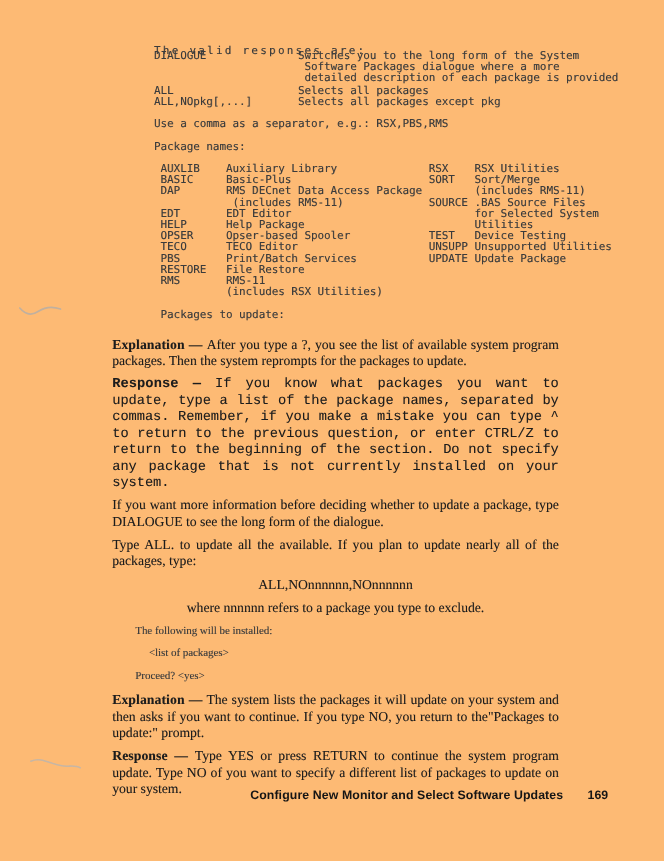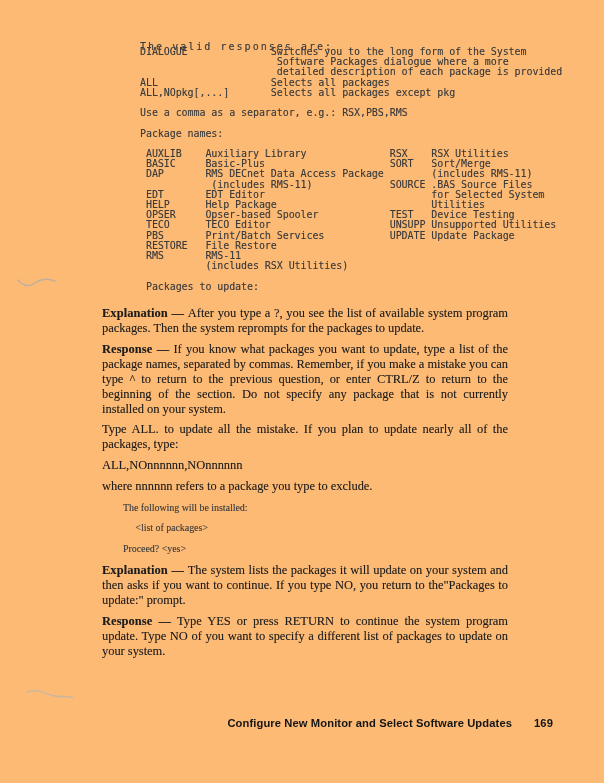--- a/index.html
+++ b/index.html
@@ -32,22 +32,22 @@
     position:absolute; left:102px; top:306px; width:406px;
     font-family:"Liberation Serif", serif;
     font-size:12.4px; line-height:15px;
     color:#1c1c1c;
   }
   .content p {
     text-align:justify;
     margin-bottom:6px;
     text-shadow:0.2px 0 0 rgba(40,40,40,0.35);
   }
-  .content p.tight { margin-bottom:5px; }
-  .content p.single { text-align:left; }
+  .content p.tight { margin-bottom:5px;font-family:Liberation Mono, monospace; }
+  .content p.single { text-align:center; }
   .content b { font-weight:bold; letter-spacing:0.1px; }
   .flow-mono { margin:9px 0 9px 21px;font-family:Liberation Serif, serif; }
   
   .footer {
     position:absolute; top:717px; left:0; right:51px;
     display:flex; justify-content:flex-end; align-items:flex-start; gap:22px;
     font-family:"Liberation Sans", sans-serif;
     font-weight:bold; font-size:11.2px; color:#151515;
     letter-spacing:0.1px;
   }
@@ -95,22 +95,23 @@
            (includes RSX Utilities)
 
  Packages to update:</pre>
 
   <div class="content">
 
     <p><b>Explanation — </b><span>After you type a ?, you see the list of available system program packages. Then the system reprompts for the packages to update.</span></p>
 
     <p class="tight"><b>Response — </b><span>If you know what packages you want to update, type a list of the package names, separated by commas. Remember, if you make a mistake you can type ^ to return to the previous question, or enter CTRL/Z to return to the beginning of the section. Do not specify any package that is not currently installed on your system.</span></p>
 
+    <p>If you want more information before deciding whether to update a package, type DIALOGUE to see the long form of the dialogue.</p>
 
-    <p>Type ALL. to update all the mistake. If you plan to update nearly all of the packages, type:</p>
+    <p>Type ALL. to update all the available. If you plan to update nearly all of the packages, type:</p>
 
     <p class="single">ALL,NOnnnnnn,NOnnnnnn</p>
 
     <p class="single">where nnnnnn refers to a package you type to exclude.</p>
 
     <pre class="mono flow-mono">The following will be installed:
 
      &lt;list of packages&gt;
 
 Proceed? &lt;yes&gt;</pre>

